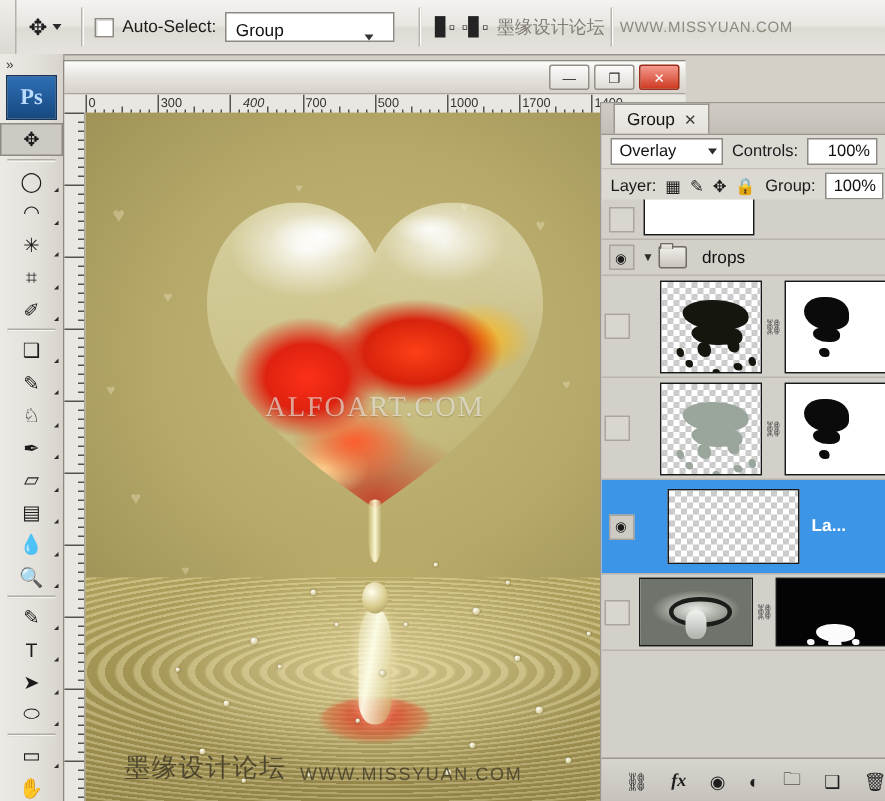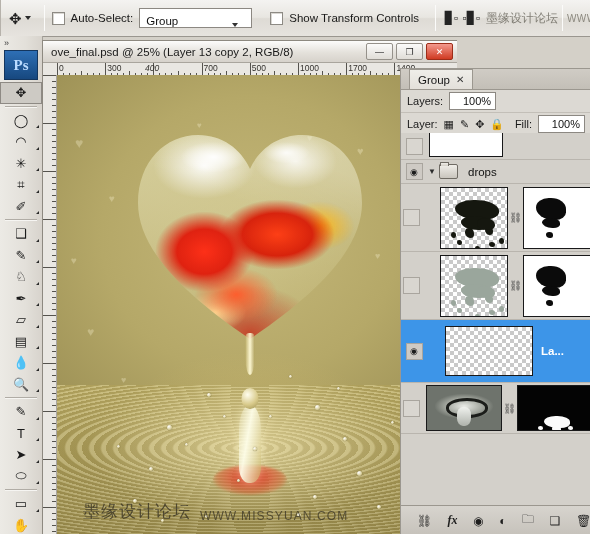--- a/index.html
+++ b/index.html
@@ -324,24 +324,20 @@
 
   <div style="display:flex;align-items:center;gap:6px;">
     <span class="chk"></span>
     <span class="opt-label">Auto-Select:</span>
     <span class="combo" style="width:92px;">
       <span>Group</span>
       <span class="tri-down"></span>
     </span>
   </div>
 
-  <div style="display:flex;align-items:center;gap:6px;margin-left:18px;">
-    <span class="chk"></span>
-    <span class="opt-label">Show Transform Controls</span>
-  </div>
 
   <div class="vsep" style="margin-left:16px;"></div>
 
   <div class="align-grp">
     <span class="icon-btn">▊▫</span>
     <span class="icon-btn">▫▊▫</span>
   </div>
 
   <div class="wm-opt" style="margin-left:6px;">
     <span class="cn">墨缘设计论坛</span>
@@ -442,21 +438,20 @@
       </div>
       <div class="tool">
         <span>✋</span>
       </div>
     </div>
 </div>
 
 <div class="abs" id="doc-window">
 
   <div id="doc-titlebar">
-    <span id="doc-title">ove_final.psd @ 25% (Layer 13 copy 2, RGB/8)</span>
     <span class="win-btns">
       <span class="wb">—</span>
       <span class="wb">❐</span>
       <span class="wb close">✕</span>
     </span>
   </div>
 
   <div id="ruler-h">
       <div class="rtick" style="left: 14px; height: 13px;"></div>
       <div class="rnum" style="left: 14px;">0</div>
@@ -470,21 +465,21 @@
       <div class="rtick" style="left: 62.2px; height: 13px;"></div>
       <div class="rnum" style="left: 62.2px;">300</div>
       <div class="rtick" style="left: 68.225px; height: 3px;"></div>
       <div class="rtick" style="left: 74.25px; height: 3px;"></div>
       <div class="rtick" style="left: 80.275px; height: 3px;"></div>
       <div class="rtick" style="left: 86.3px; height: 5px;"></div>
       <div class="rtick" style="left: 92.325px; height: 3px;"></div>
       <div class="rtick" style="left: 98.35px; height: 3px;"></div>
       <div class="rtick" style="left: 104.375px; height: 3px;"></div>
       <div class="rtick" style="left: 110.4px; height: 13px;"></div>
-      <div class="rnum" style="left: 100px; font-style: italic;">400</div>
+      <div class="rnum" style="left: 117px; font-style: italic;">400</div>
       <div class="rtick" style="left: 116.425px; height: 3px;"></div>
       <div class="rtick" style="left: 122.45px; height: 3px;"></div>
       <div class="rtick" style="left: 128.475px; height: 3px;"></div>
       <div class="rtick" style="left: 134.5px; height: 5px;"></div>
       <div class="rtick" style="left: 140.525px; height: 3px;"></div>
       <div class="rtick" style="left: 146.55px; height: 3px;"></div>
       <div class="rtick" style="left: 152.575px; height: 3px;"></div>
       <div class="rtick" style="left: 158.6px; height: 13px;"></div>
       <div class="rnum" style="left: 158.6px;">700</div>
       <div class="rtick" style="left: 164.625px; height: 3px;"></div>
@@ -669,54 +664,59 @@
           <span class="spark" style="left: 344px; top: 392px; width: 4px; height: 4px;"></span>
           <span class="spark" style="left: 148px; top: 440px; width: 3px; height: 3px;"></span>
           <span class="spark" style="left: 196px; top: 372px; width: 4px; height: 4px;"></span>
           <span class="spark" style="left: 280px; top: 312px; width: 3px; height: 3px;"></span>
           <span class="spark" style="left: 60px; top: 370px; width: 3px; height: 3px;"></span>
           <span class="spark" style="left: 334px; top: 346px; width: 3px; height: 3px;"></span>
           <span class="spark" style="left: 166px; top: 340px; width: 3px; height: 3px;"></span>
           <span class="spark" style="left: 240px; top: 438px; width: 4px; height: 4px;"></span>
         </div>
 
+      <div id="canvas-wm">ALFOART.COM</div>
 
       <div id="bottom-wm">
         <span class="cn">墨缘设计论坛</span>
         <span class="url">WWW.MISSYUAN.COM</span>
       </div>
     </div>
   </div>
 </div>
 
 <div class="abs" id="layers-panel">
 
   <div id="lp-tabbar">
     <div id="lp-tab">
       <span>Group</span>
       <span class="x">✕</span>
     </div>
   </div>
 
   <div class="lp-row">
-    <span class="lp-lbl">Layers:</span>
+    <span class="lp-field" style="flex:1;">
+      <span>Overlay</span>
+      <span class="tri-down"></span>
+    </span>
+    <span class="lp-lbl">Controls:</span>
     <span class="lp-field" style="width:36px;justify-content:flex-end;padding-right:4px;">
       <span>100%</span>
     </span>
   </div>
 
   <div class="lp-row">
     <span class="lp-lbl">Layer:</span>
     <span class="lock-icons">
       <span>▦</span>
       <span>✎</span>
       <span>✥</span>
       <span>🔒</span>
     </span>
-    <span class="lp-lbl" style="margin-left:auto;">Fill:</span>
+    <span class="lp-lbl" style="margin-left:auto;">Group:</span>
     <span class="lp-field" style="width:36px;justify-content:flex-end;padding-right:4px;">
       <span>100%</span>
     </span>
   </div>
 
   <div id="layers-list">
       <div class="layer-row" style="height: 26px;">
         <div class="eye-cell">
           <span class="eye-box empty" style="font-size: 9px;"></span>
         </div>

